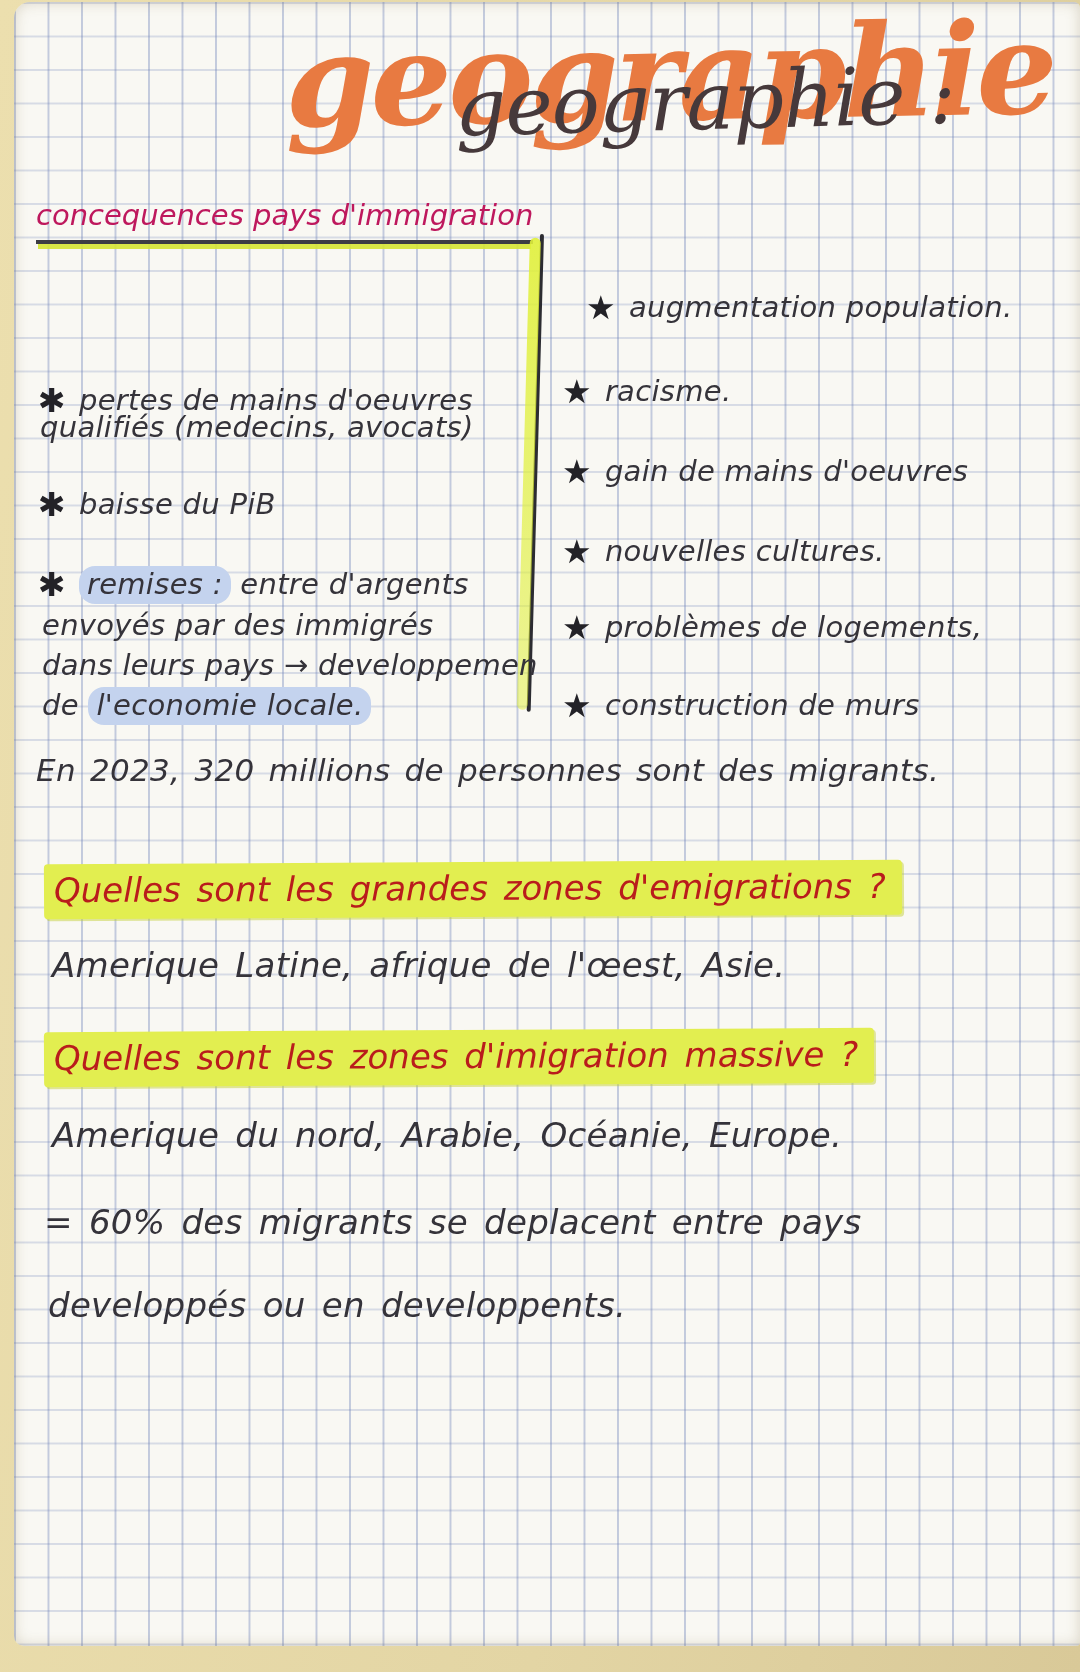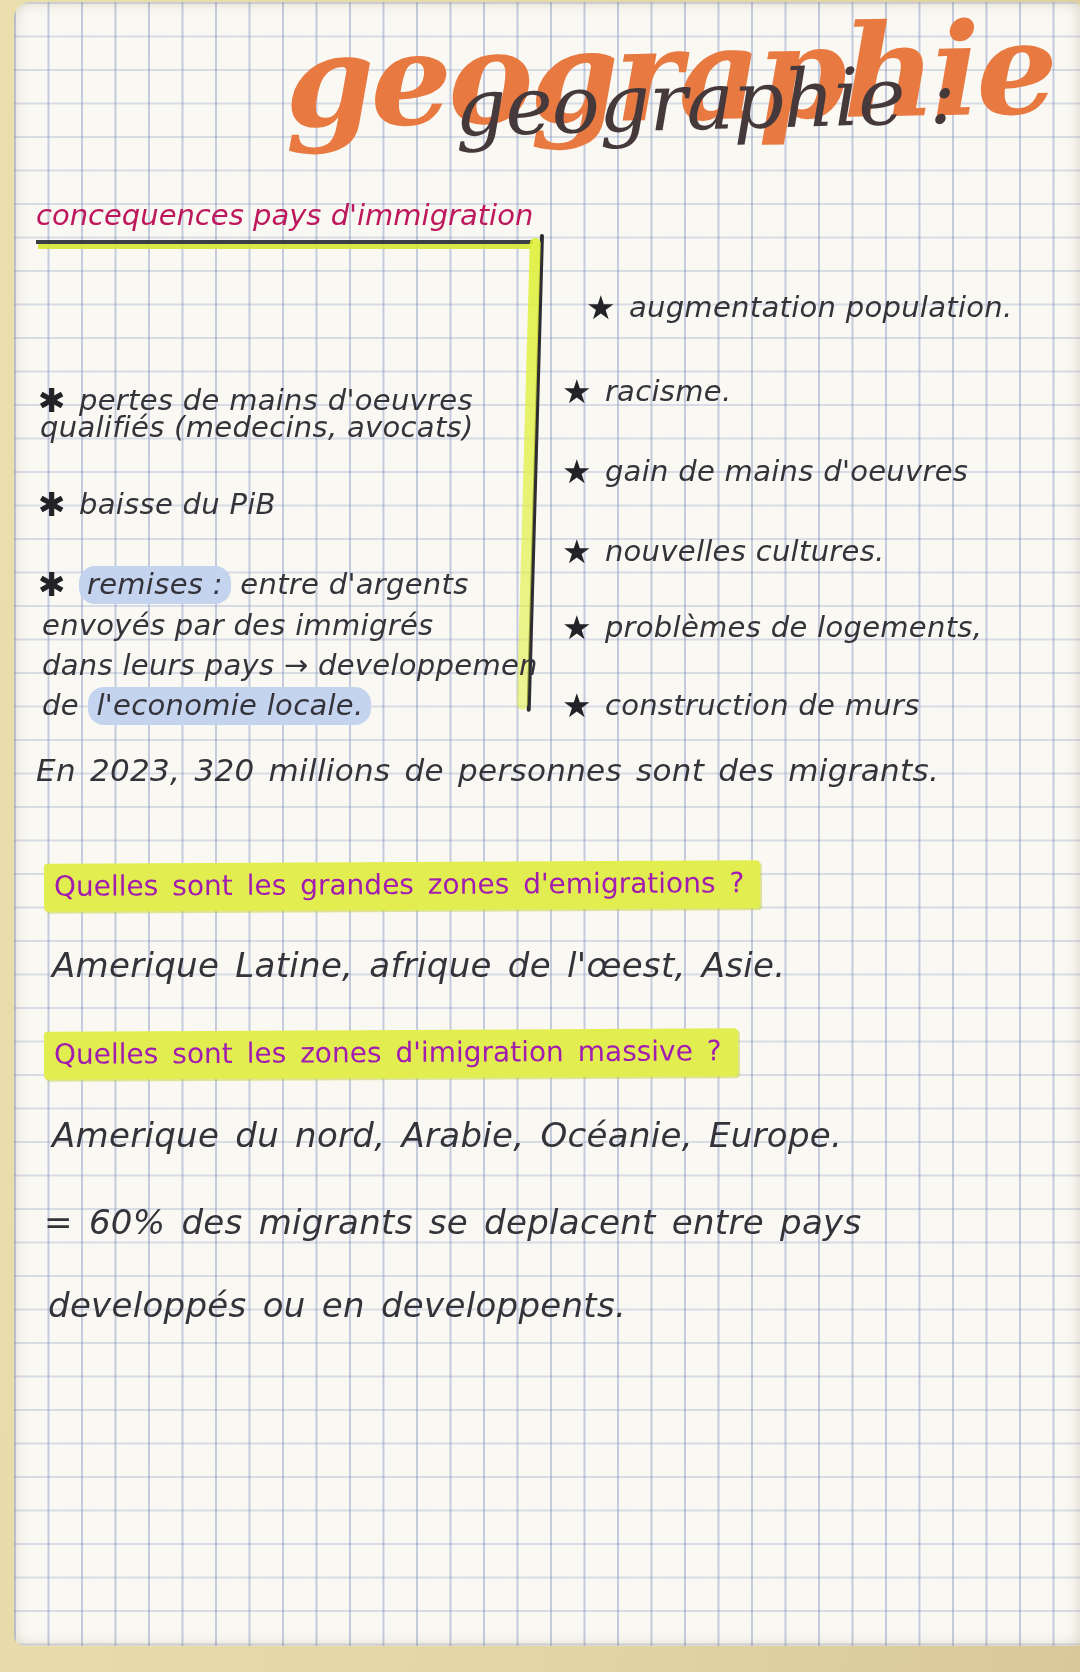--- a/index.html
+++ b/index.html
@@ -59,21 +59,21 @@
   .bullet{display:inline-block;margin-right:13px;font-style:normal;font-size:33px;color:#232227;vertical-align:-2px;}
   .fw{font-size:31px;word-spacing:4px;}
   .big{font-size:34px;word-spacing:5px;}
   .hl-blue{background:#c4d3ee;padding:1px 8px 3px;border-radius:16px;}
   .hl-yellow{
     display:inline-block;background:#e2ee50;
     padding:6px 16px 9px 10px;border-radius:4px;
     transform:rotate(-0.3deg);
     box-shadow:2px 2px 0 rgba(190,205,40,0.45);
   }
-  .q{font-size:28px;color:#a21caf;word-spacing:5px;}
+  .q{font-style:italic;font-size:34px;color:#b91c1c;word-spacing:5px;}
 </style>
 </head>
 <body>
 
 <div class="sheet">
   <div class="paper"></div>
 
   <div class="abs title-orange" style="left:285px;top:10px;">geographie :</div>
   <div class="abs title-pen" style="left:455px;top:62px;">geographie :</div>
 

